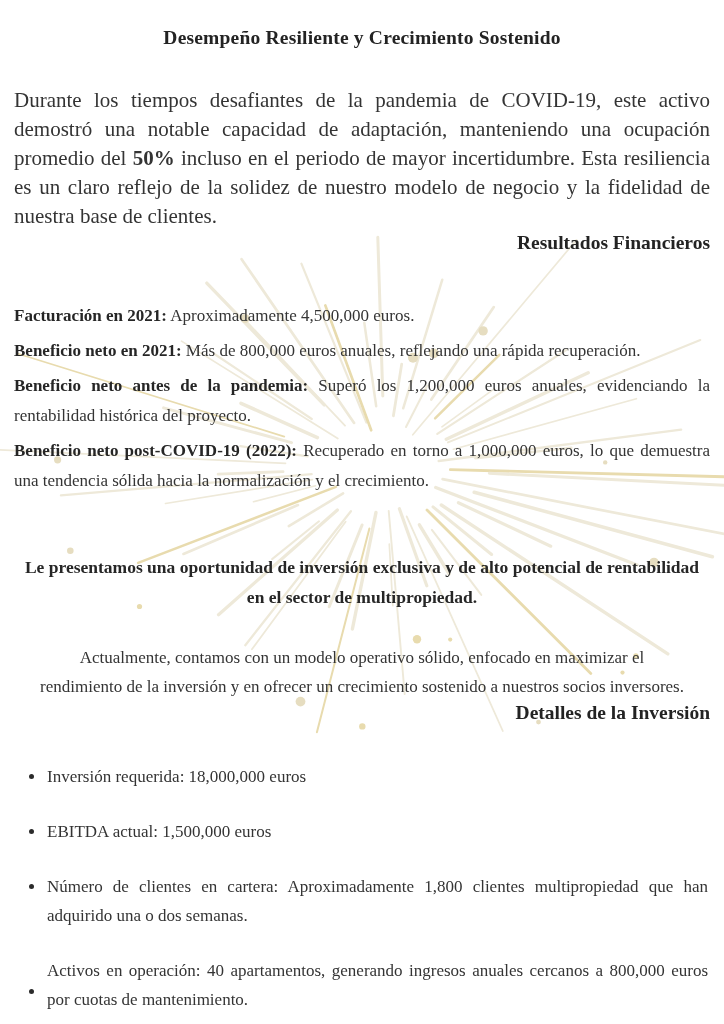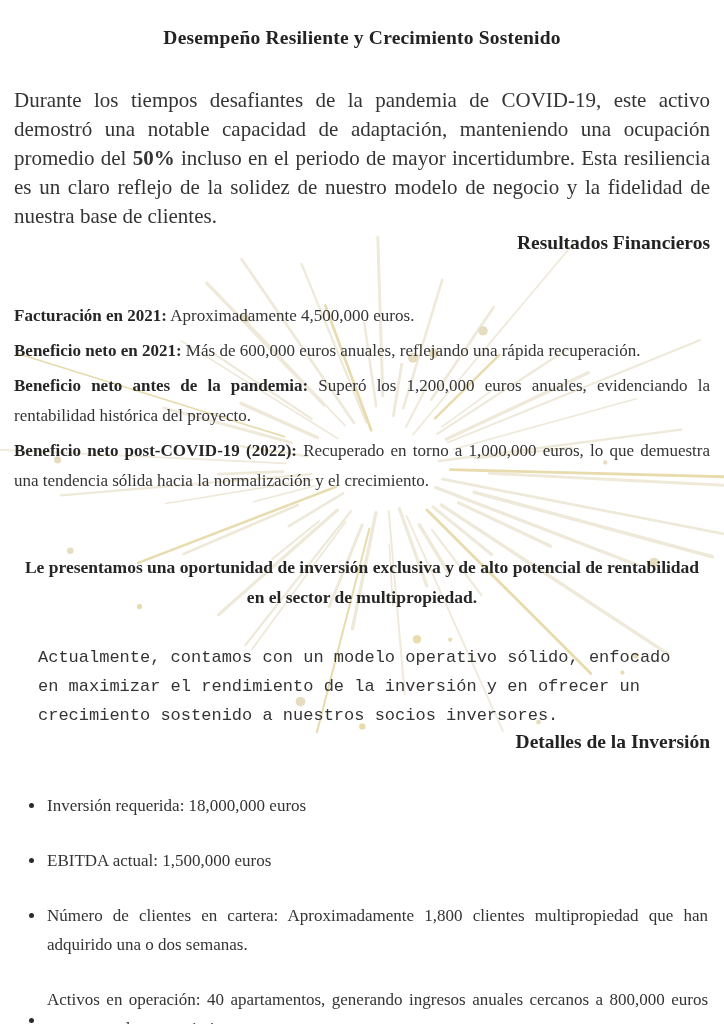--- a/index.html
+++ b/index.html
@@ -36,21 +36,21 @@
   }
   .fin-item strong{color:#262626;}
   .statement{
     margin:56px 0 0 0;
     font-size:17.5px;font-weight:700;line-height:30px;
     text-align:center;color:#262626;padding:0 2px;
   }
   .model{
     margin:31px 0 0 0;
     font-size:17px;line-height:29px;
-    padding:0 24px;font-family:Liberation Mono, monospace;
+    text-align:center;padding:0 24px;
   }
   .sec-details{margin-top:30px;}
   ul.bullets{margin:37px 0 0 0;padding:0;list-style:none;}
   ul.bullets li{
     display:flex;gap:13px;
     margin:0 0 26px 0;
     font-size:17px;line-height:29px;
   }
   ul.bullets li:last-child{margin-bottom:16px;align-items:center;}
   .bullet-dot{
@@ -142,21 +142,21 @@
   <div class="content">
 
     <h1 class="title">Desempeño Resiliente y Crecimiento Sostenido</h1>
 
     <p class="intro"><span>Durante los tiempos desafiantes de la pandemia de COVID-19, este activo demostró una notable capacidad de adaptación, manteniendo una ocupación promedio del </span><strong>50%</strong><span> incluso en el periodo de mayor incertidumbre. Esta resiliencia es un claro reflejo de la solidez de nuestro modelo de negocio y la fidelidad de nuestra base de clientes.</span></p>
 
     <h2 class="section sec-financial">Resultados Financieros</h2>
 
     <div class="financials">
       <p class="fin-item"><strong>Facturación en 2021:</strong><span> Aproximadamente 4,500,000 euros.</span></p>
-      <p class="fin-item"><strong>Beneficio neto en 2021:</strong><span> Más de 600,000 euros anuales, reflejando una rápida recuperación.</span></p>
+      <p class="fin-item"><strong>Beneficio neto en 2021:</strong><span> Más de 800,000 euros anuales, reflejando una rápida recuperación.</span></p>
       <p class="fin-item"><strong>Beneficio neto antes de la pandemia:</strong><span> Superó los 1,200,000 euros anuales, evidenciando la rentabilidad histórica del proyecto.</span></p>
       <p class="fin-item"><strong>Beneficio neto post-COVID-19 (2022):</strong><span> Recuperado en torno a 1,000,000 euros, lo que demuestra una tendencia sólida hacia la normalización y el crecimiento.</span></p>
     </div>
 
     <p class="statement">Le presentamos una oportunidad de inversión exclusiva y de alto potencial de rentabilidad en el sector de multipropiedad.</p>
 
     <p class="model">Actualmente, contamos con un modelo operativo sólido, enfocado en maximizar el rendimiento de la inversión y en ofrecer un crecimiento sostenido a nuestros socios inversores.</p>
 
     <h2 class="section sec-details">Detalles de la Inversión</h2>
 

